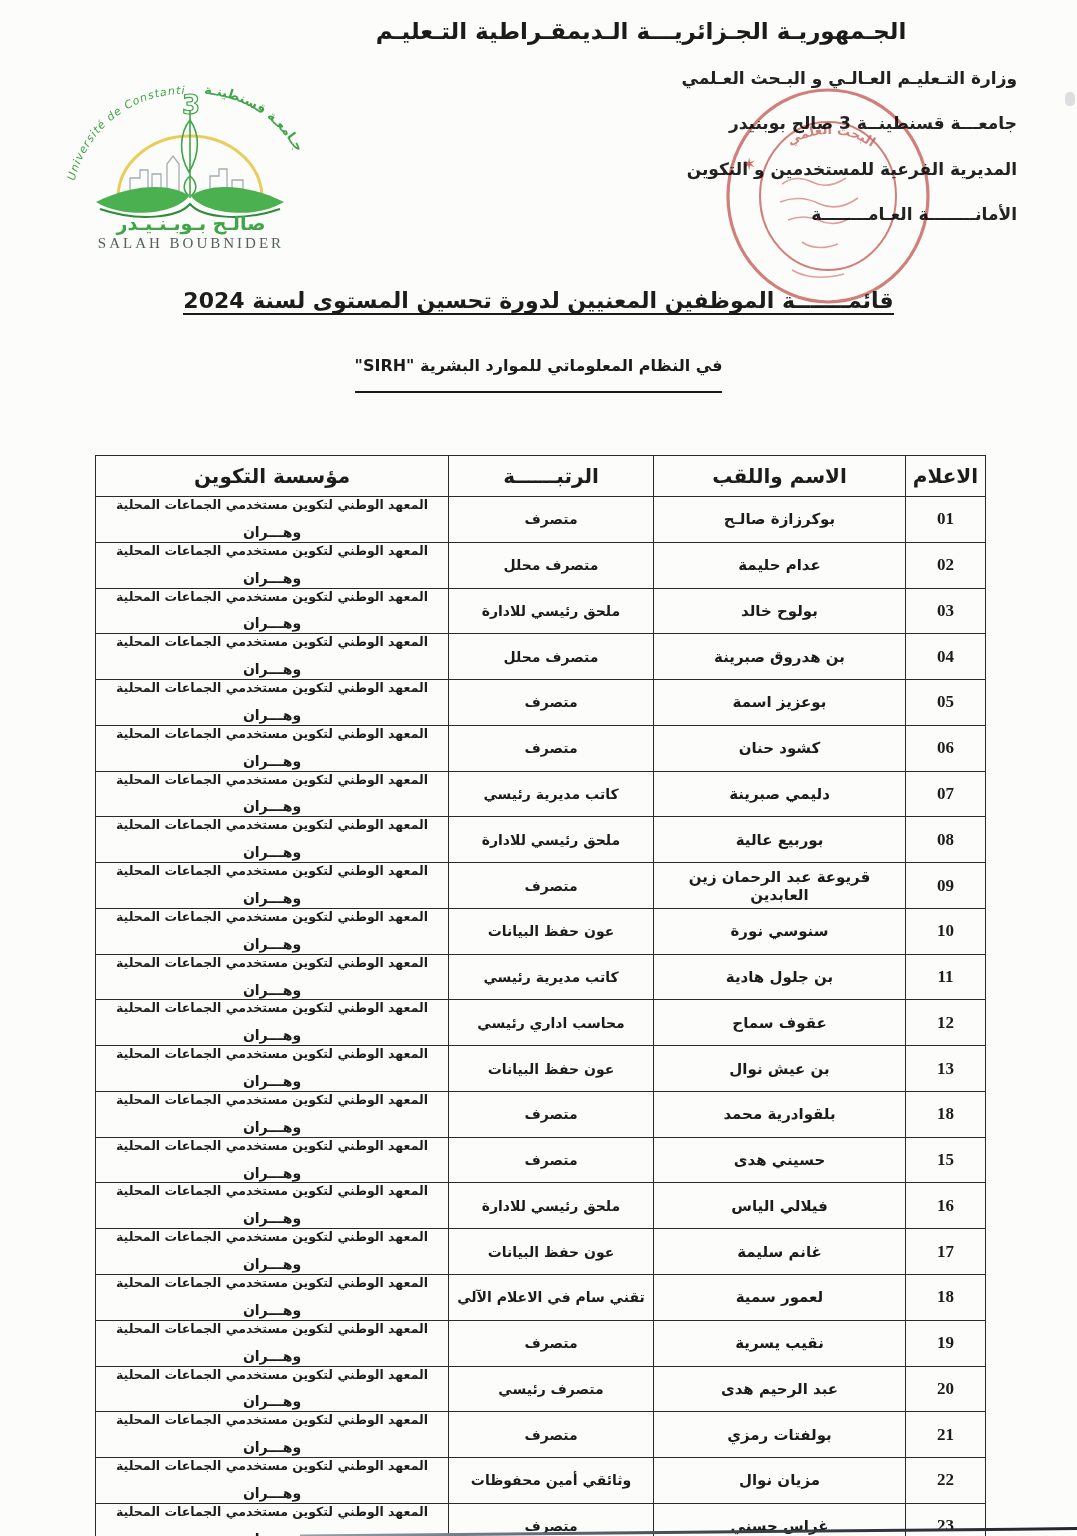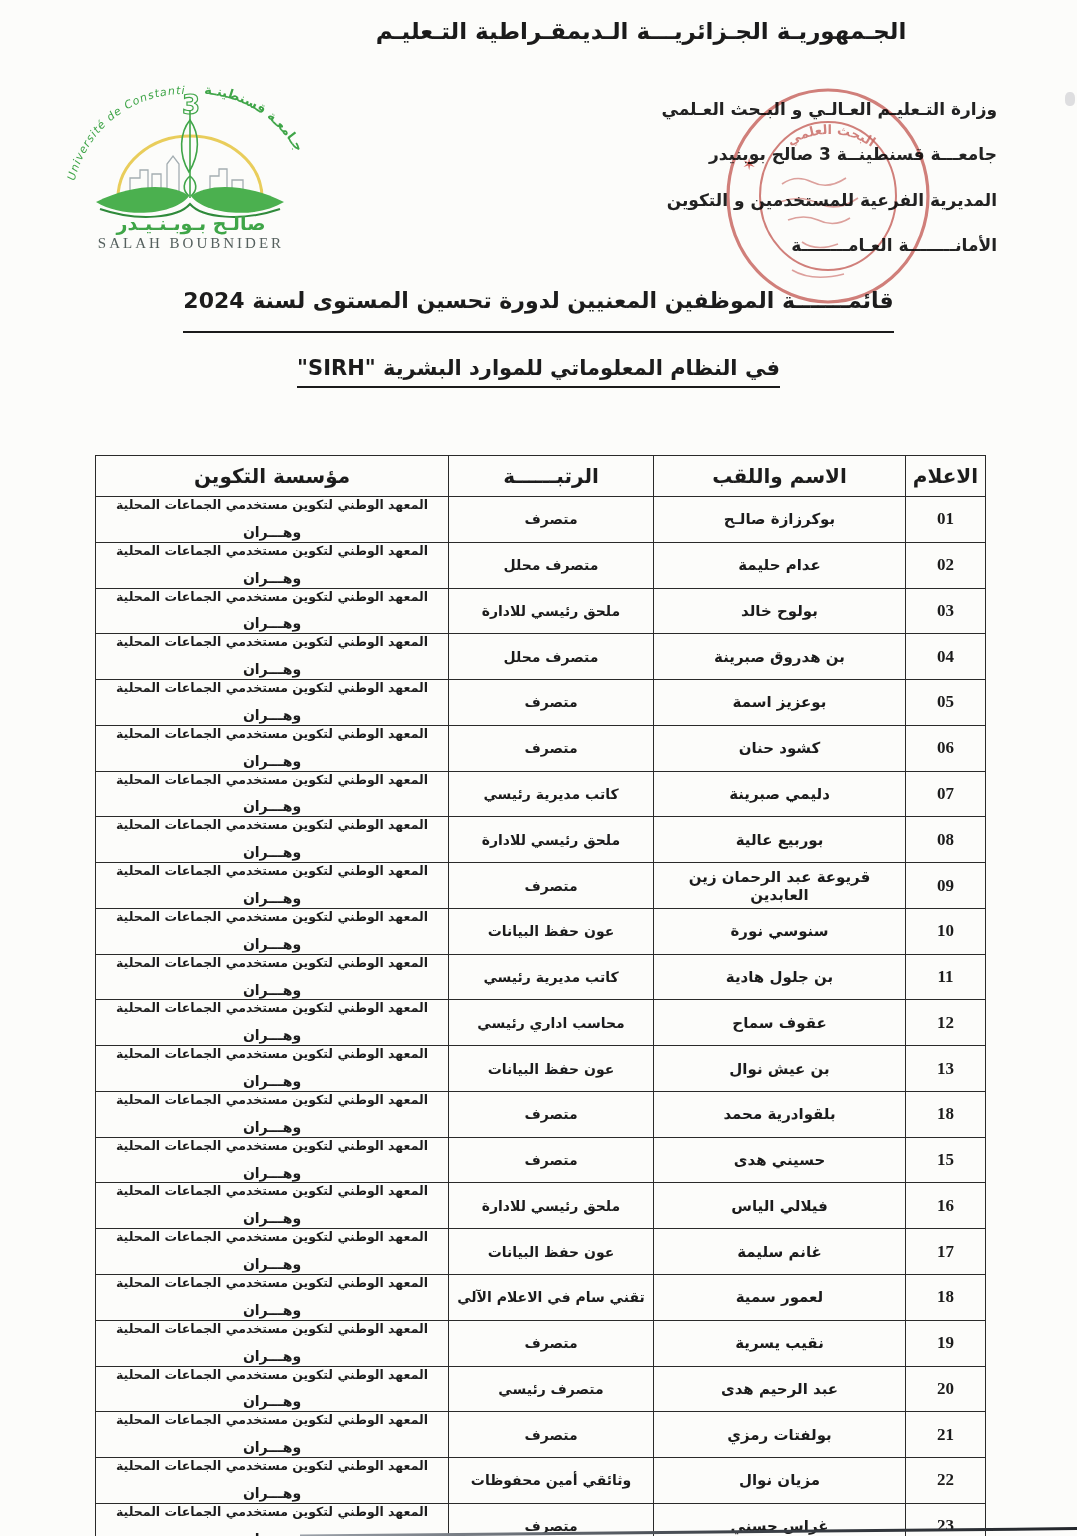--- a/index.html
+++ b/index.html
@@ -15,52 +15,52 @@
   
   .country-title{
     position:absolute;top:18px;left:205px;width:872px;
     text-align:center;
     font-size:23px;font-weight:bold;
     letter-spacing:0.5px;
     direction:rtl;
     color:#1b1b1b;
   }
   .admin-block{
-    position:absolute;top:68px;right:80px;width:420px;
+    position:absolute;top:68px;right:60px;width:420px;
     direction:rtl;text-align:right;
-    font-weight:bold;font-size:17px;color:#222;margin-top:31px;
+    font-weight:bold;font-size:17px;color:#222;
   }
   .admin-block .line{margin-bottom:24px;line-height:1.25;}
   
   .logo{position:absolute;top:80px;left:60px;width:262px;height:172px;}
   
   .stamp{
     position:absolute;top:84px;left:722px;width:215px;height:224px;
     mix-blend-mode:multiply;opacity:0.9;
   }
   
   .main-title{
     position:absolute;top:288px;left:0;width:1077px;
     text-align:center;direction:rtl;
   }
   .main-title span{
     display:inline-block;
     font-size:22px;font-weight:bold;
     border-bottom:2.5px solid #1b1b1b;
-    padding-bottom:18px;
+    padding-bottom:0;
   }
   .sub-title{
     position:absolute;top:356px;left:0;width:1077px;
     text-align:center;direction:rtl;
   }
   .sub-title span{
     display:inline-block;
-    font-size:21px;font-weight:bold;
+    font-size:16px;font-weight:bold;
     border-bottom:2.5px solid #1b1b1b;
-    padding-bottom:6px;
+    padding-bottom:16px;
   }
   
   .emp-table{
     position:absolute;top:455px;left:95px;width:890px;
     border-collapse:collapse;
     direction:rtl;
     table-layout:fixed;
   }
   .emp-table th,.emp-table td{
     border:1.5px solid #2a2a2a;

